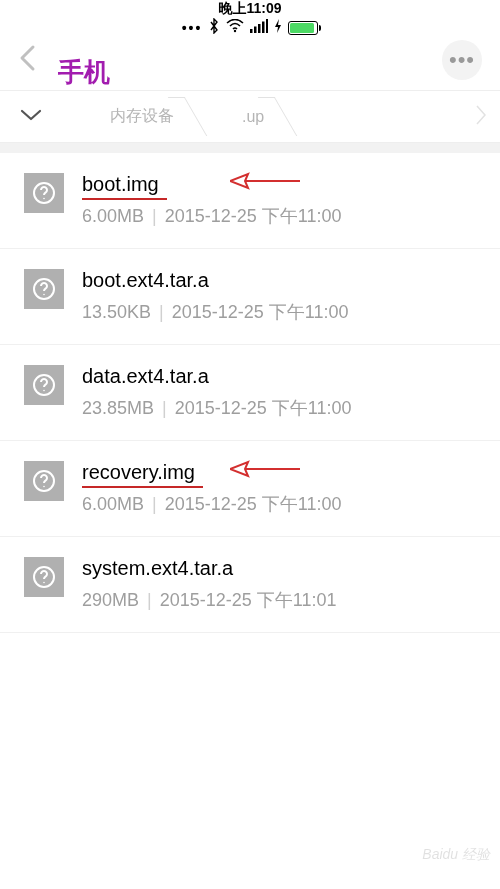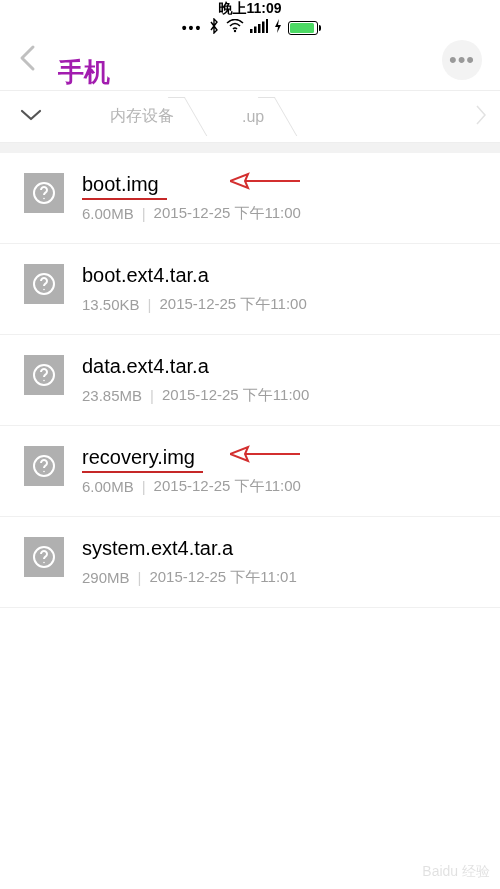--- a/index.html
+++ b/index.html
@@ -31,28 +31,28 @@
 
   
   .file-list { background: #fff; border-top: 1px solid #eee; }
   .file-list > .gap { height: 10px; background: #f2f2f2; }
   .file-item { display: flex; align-items: flex-start; padding: 20px 18px 20px 24px; border-bottom: 1px solid #f0f0f0; position: relative; }
   .file-icon { width: 40px; height: 40px; background: #b0b0b0; display: flex; align-items: center; justify-content: center; margin-right: 18px; flex-shrink: 0; }
   .file-icon svg { stroke: #fff; }
   .file-info { flex: 1; }
   .file-name { font-size: 20px; font-weight: 400; color: #000; margin-bottom: 8px; position: relative; display: inline-block; }
   .file-name.underlined::after { content: ""; position: absolute; left: 0; right: -8px; bottom: -4px; height: 2px; background: #c62828; }
-  .file-meta { font-size: 15px; color: #9e9e9e; display: flex; align-items: center; }
+  .file-meta { font-size: 18px; color: #9e9e9e; display: flex; align-items: center; }
   .file-meta .sep { margin: 0 8px; color: #d0d0d0; }
 
   
   .arrow { position: absolute; display: flex; align-items: center; }
   .arrow svg { display: block; }
 
-  .watermark { position: absolute; bottom: 8px; right: 10px; font-size: 14px; color: rgba(0,0,0,0.12); }
+  .watermark { position: absolute; bottom: 25px; right: 10px; font-size: 14px; color: rgba(0,0,0,0.12); font-style: italic; }
 </style>
 </head>
 <body>
 
 <div class="phone">
 
   <div class="status-bar">
     <div class="status-left">晚上11:09</div>
     <div class="status-right">
       <span class="dots">•••</span>

